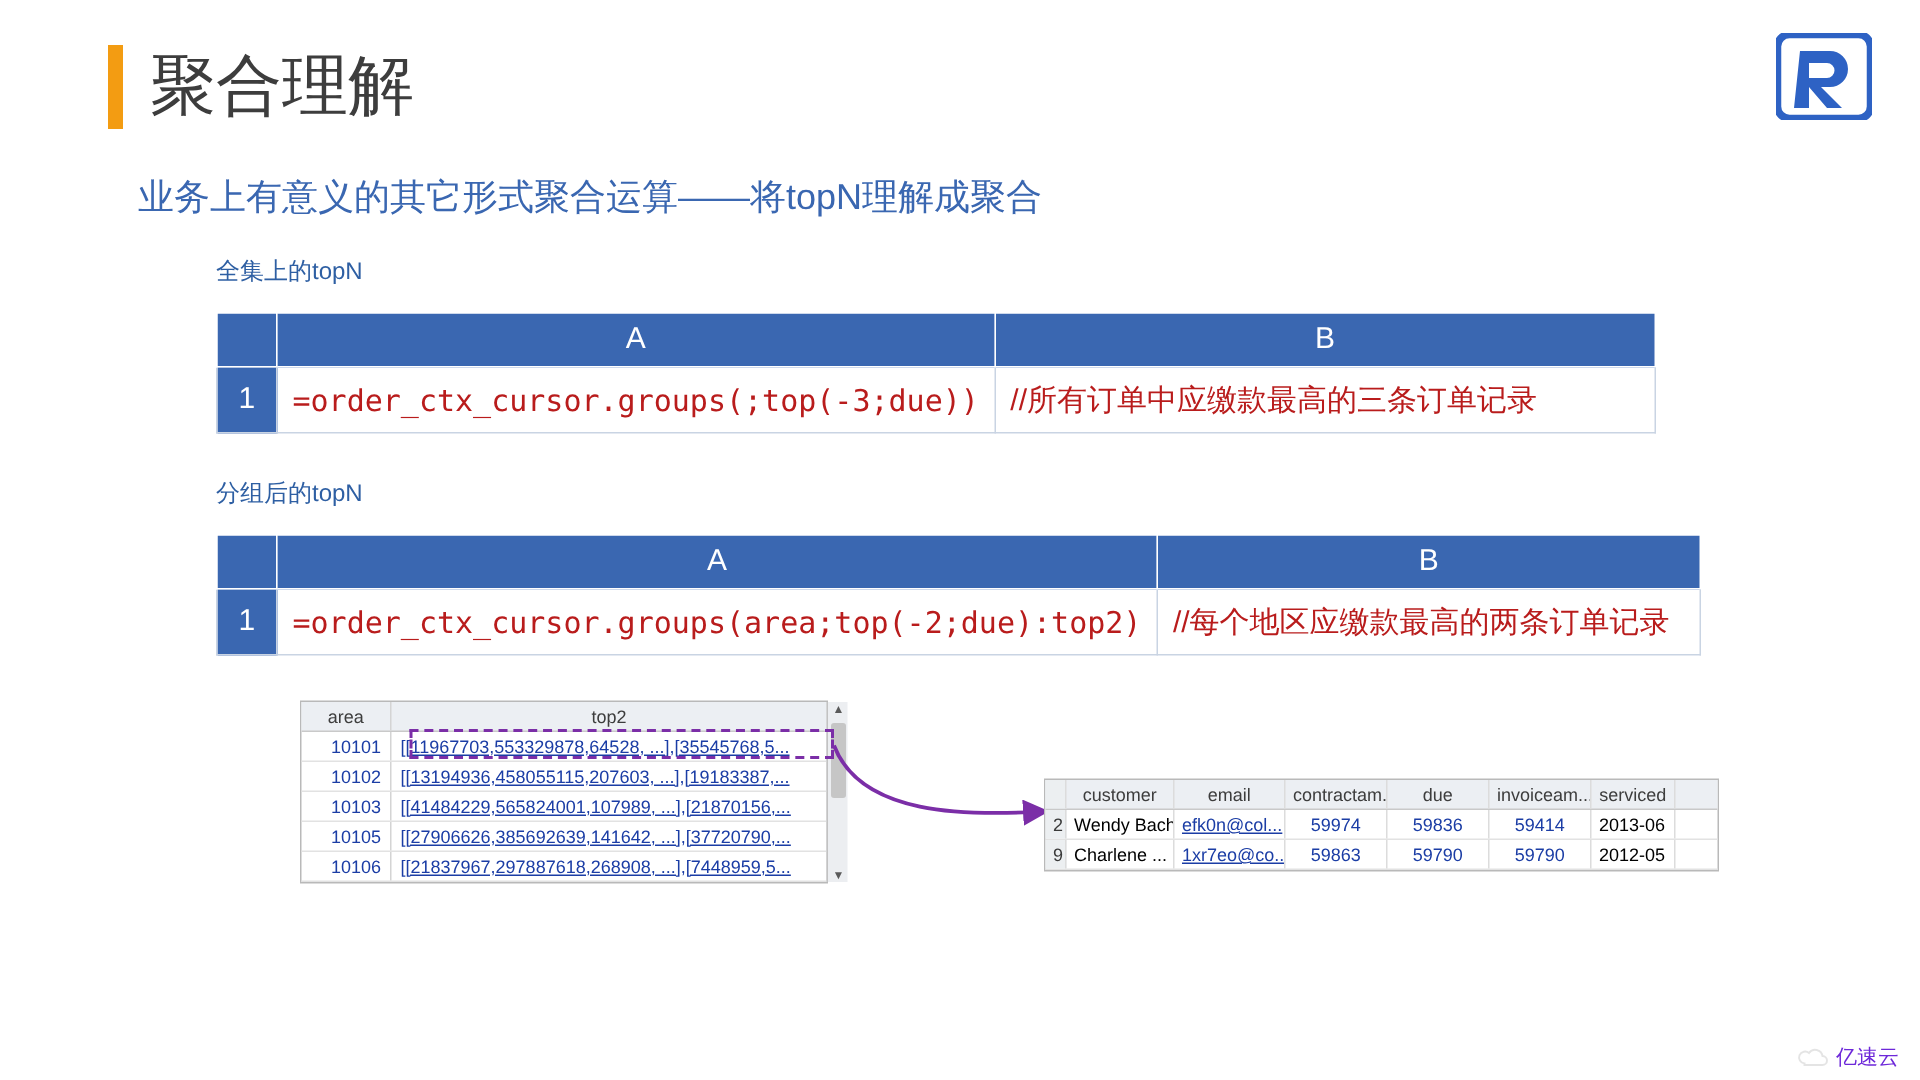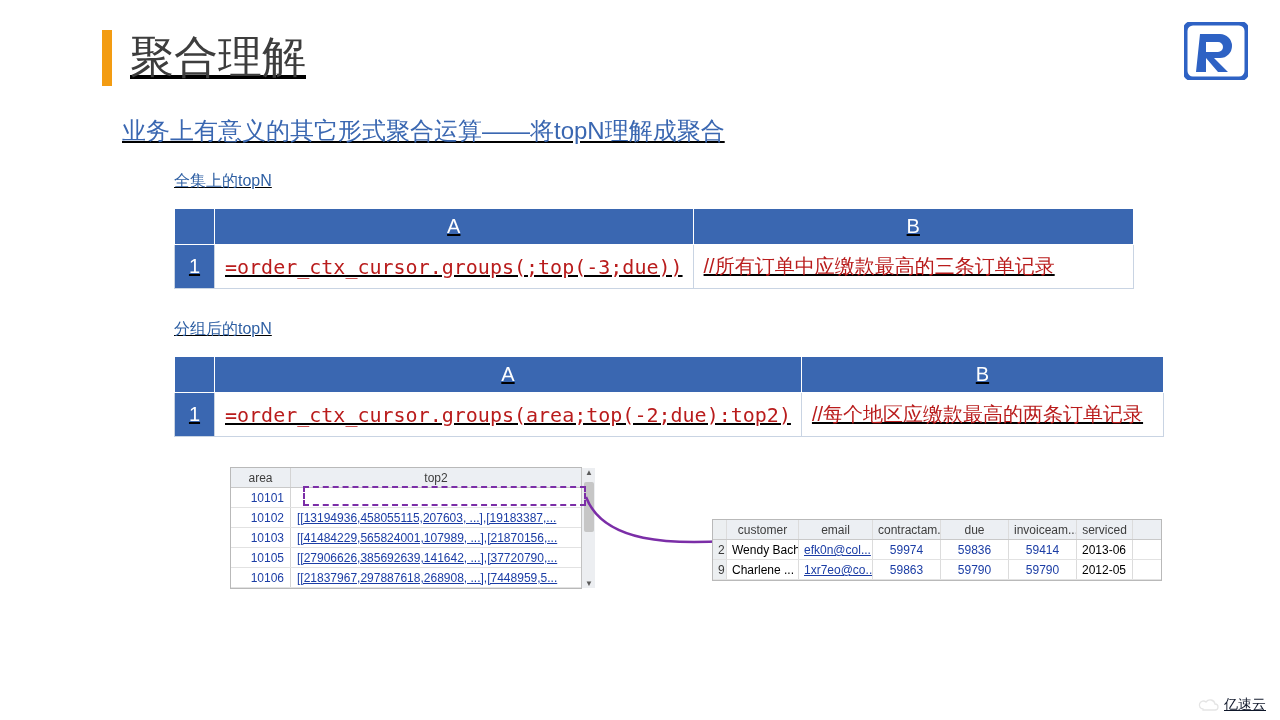--- a/index.html
+++ b/index.html
@@ -7,24 +7,23 @@
     body {
       width: 1280px;
       height: 720px;
       background: #ffffff;
       font-family: "Microsoft YaHei", "PingFang SC", Arial, sans-serif;
       position: relative;
       overflow: hidden;
     }
 
     .slide {
-      padding: 28px 72px 0 102px;
+      padding: 28px 72px 0 72px;
       position: relative;
       height: 100%;
-      text-decoration: underline;
     }
 
     .logo {
       position: absolute;
       top: 22px;
       right: 32px;
       width: 64px;
       height: 58px;
     }
 
@@ -180,21 +179,21 @@
       position: absolute;
       left: 3px;
       font-size: 8px;
       color: #5a5a5a;
     }
     .left-scrollbar .up { top: 0; }
     .left-scrollbar .down { bottom: 0; }
 
     .right-grid {
       position: absolute;
-      left: 538px;
+      left: 552px;
       top: 52px;
       width: 450px;
       border: 1px solid #b9b9b9;
       background: #ffffff;
       font-size: 12px;
     }
     .right-row {
       display: flex;
       border-bottom: 1px solid #e2e2e2;
     }
@@ -221,26 +220,25 @@
       top: 22px;
       width: 170px;
       height: 70px;
       overflow: visible;
     }
 
     .watermark {
       position: absolute;
       right: 14px;
       bottom: 6px;
-      color: #0f172a;
+      color: #6d28d9;
       font-size: 14px;
       display: flex;
       align-items: center;
       gap: 4px;
-      text-decoration: underline;
     }
     .watermark svg { opacity: 0.55; }
 
   </style>
 </head>
 <body>
 
 <div class="slide">
   <div class="logo">
     <svg viewBox="0 0 64 58" width="64" height="58">
@@ -293,20 +291,21 @@
   <div class="result-area">
 
     <div class="left-grid">
       <div class="left-grid-header">
         <div class="col-area">area</div>
         <div class="col-top2">top2</div>
       </div>
       <div id="left-rows">
           <div class="left-row">
             <div class="col-area">10101</div>
+            <div class="col-top2">[[11967703,553329878,64528, ...],[35545768,5...</div>
           </div>
           <div class="left-row">
             <div class="col-area">10102</div>
             <div class="col-top2">[[13194936,458055115,207603, ...],[19183387,...</div>
           </div>
           <div class="left-row">
             <div class="col-area">10103</div>
             <div class="col-top2">[[41484229,565824001,107989, ...],[21870156,...</div>
           </div>
           <div class="left-row">

